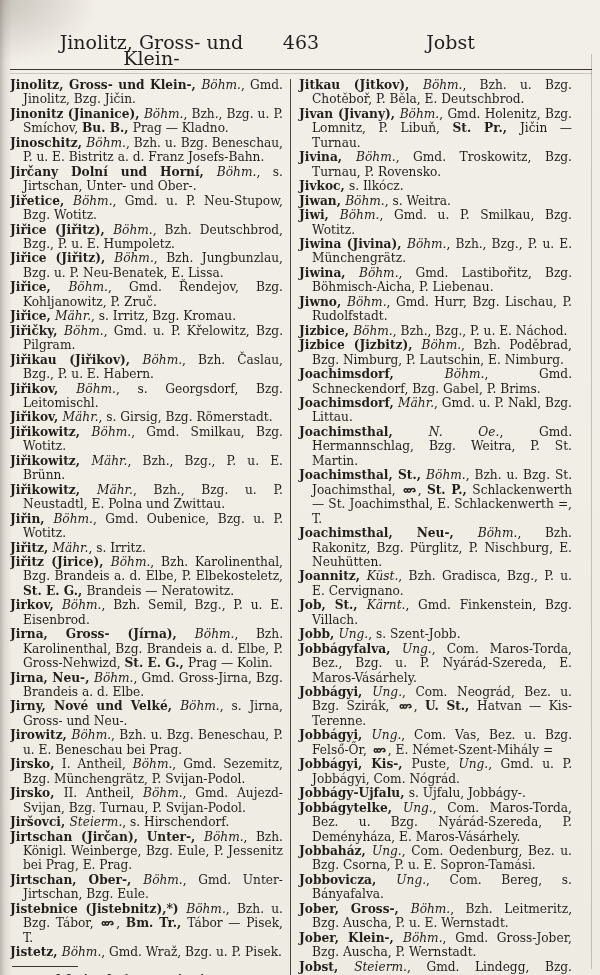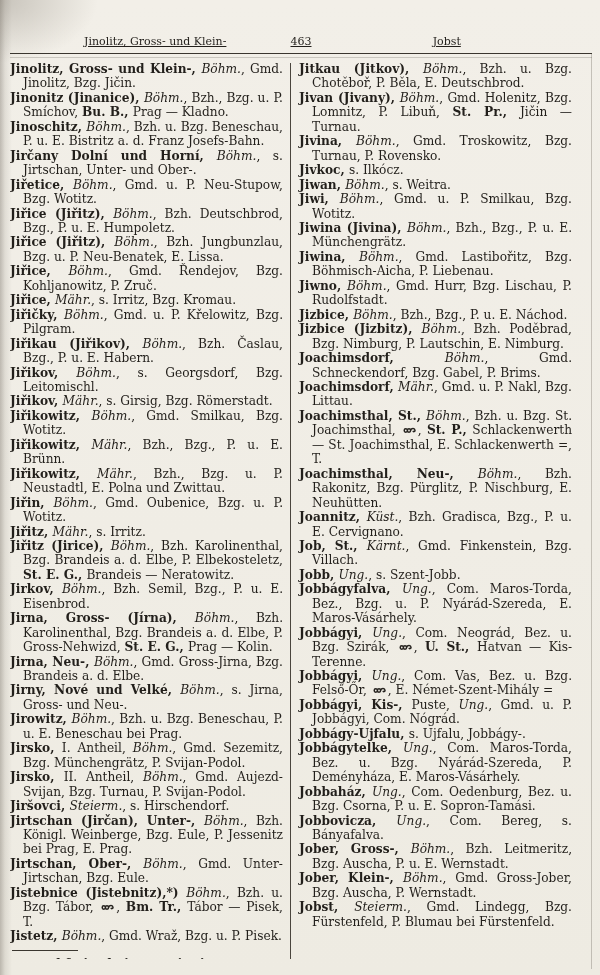--- a/index.html
+++ b/index.html
@@ -17,23 +17,22 @@
     box-sizing:border-box;
     padding:34px 8px 8px 10px;
   }
   .edge-right{
     position:absolute;top:54px;bottom:6px;right:8px;width:1px;
     background:rgba(80,72,62,.28);
   }
   .running-head{
     display:grid;grid-template-columns:1fr auto 1fr;
     align-items:baseline;
-    font-size:11px;line-height:16px;
+    font-size:19px;line-height:16px;
     padding:0 20px 3px 20px;
-    text-decoration:underline;
   }
   .running-head .lt{text-align:center;}
   .running-head .pn{text-align:center;padding:0 10px;}
   .running-head .rt{text-align:center;}
   .head-rule{
     height:3px;
     border-top:1.5px solid #3a362f;
     border-bottom:1px solid #55504740;
     margin:0 0 4px 0;
   }
@@ -133,20 +132,21 @@
         <p class="entry"><span class="s-b">Jivkoc, </span><span class="s-n">s. Ilkócz.</span></p>
         <p class="entry"><span class="s-b">Jiwan, </span><span class="s-i">Böhm.</span><span class="s-n">, s. Weitra.</span></p>
         <p class="entry"><span class="s-b">Jiwi, </span><span class="s-i">Böhm.</span><span class="s-n">, Gmd. u. P. Smilkau, Bzg. Wotitz.</span></p>
         <p class="entry"><span class="s-b">Jiwina (Jivina), </span><span class="s-i">Böhm.</span><span class="s-n">, Bzh., Bzg., P. u. E. Münchengrätz.</span></p>
         <p class="entry"><span class="s-b">Jiwina, </span><span class="s-i">Böhm.</span><span class="s-n">, Gmd. Lastibořitz, Bzg. Böhmisch-Aicha, P. Liebenau.</span></p>
         <p class="entry"><span class="s-b">Jiwno, </span><span class="s-i">Böhm.</span><span class="s-n">, Gmd. Hurr, Bzg. Lischau, P. Rudolfstadt.</span></p>
         <p class="entry"><span class="s-b">Jizbice, </span><span class="s-i">Böhm.</span><span class="s-n">, Bzh., Bzg., P. u. E. Náchod.</span></p>
         <p class="entry"><span class="s-b">Jizbice (Jizbitz), </span><span class="s-i">Böhm.</span><span class="s-n">, Bzh. Poděbrad, Bzg. Nimburg, P. Lautschin, E. Nimburg.</span></p>
         <p class="entry"><span class="s-b">Joachimsdorf, </span><span class="s-i">Böhm.</span><span class="s-n">, Gmd. Schneckendorf, Bzg. Gabel, P. Brims.</span></p>
         <p class="entry"><span class="s-b">Joachimsdorf, </span><span class="s-i">Mähr.</span><span class="s-n">, Gmd. u. P. Nakl, Bzg. Littau.</span></p>
+        <p class="entry"><span class="s-b">Joachimsthal, </span><span class="s-i">N. Oe.</span><span class="s-n">, Gmd. Hermannschlag, Bzg. Weitra, P. St. Martin.</span></p>
         <p class="entry"><span class="s-b">Joachimsthal, St., </span><span class="s-i">Böhm.</span><span class="s-n">, Bzh. u. Bzg. St. Joachimsthal, </span><svg class="posthorn" width="15" height="9" viewBox="0 0 15 9">
             <path d="M2.2 4.5 C2.2 2.2 5.4 2.2 5.4 4.5 C5.4 6.8 2.2 6.8 2.2 4.5 Z M5.4 4.5 C5.4 2.2 8.6 2.2 8.6 4.5 C8.6 6.8 5.4 6.8 5.4 4.5 Z M8.6 4.5 C9.6 1.6 12.8 2.2 13 4.2 C13.1 5.4 11.9 6 11.2 5.4" fill="none" stroke="#26231f" stroke-width="1.5" stroke-linecap="round"></path>
           </svg><span class="s-n">, </span><span class="s-b">St. P., </span><span class="s-n">Schlackenwerth — St. Joachimsthal, E. Schlackenwerth =, T.</span></p>
         <p class="entry"><span class="s-b">Joachimsthal, Neu-, </span><span class="s-i">Böhm.</span><span class="s-n">, Bzh. Rakonitz, Bzg. Pürglitz, P. Nischburg, E. Neuhütten.</span></p>
         <p class="entry"><span class="s-b">Joannitz, </span><span class="s-i">Küst.</span><span class="s-n">, Bzh. Gradisca, Bzg., P. u. E. Cervignano.</span></p>
         <p class="entry"><span class="s-b">Job, St., </span><span class="s-i">Kärnt.</span><span class="s-n">, Gmd. Finkenstein, Bzg. Villach.</span></p>
         <p class="entry"><span class="s-b">Jobb, </span><span class="s-i">Ung.</span><span class="s-n">, s. Szent-Jobb.</span></p>
         <p class="entry"><span class="s-b">Jobbágyfalva, </span><span class="s-i">Ung.</span><span class="s-n">, Com. Maros-Torda, Bez., Bzg. u. P. Nyárád-Szereda, E. Maros-Vásárhely.</span></p>
         <p class="entry"><span class="s-b">Jobbágyi, </span><span class="s-i">Ung.</span><span class="s-n">, Com. Neográd, Bez. u. Bzg. Szirák, </span><svg class="posthorn" width="15" height="9" viewBox="0 0 15 9">
             <path d="M2.2 4.5 C2.2 2.2 5.4 2.2 5.4 4.5 C5.4 6.8 2.2 6.8 2.2 4.5 Z M5.4 4.5 C5.4 2.2 8.6 2.2 8.6 4.5 C8.6 6.8 5.4 6.8 5.4 4.5 Z M8.6 4.5 C9.6 1.6 12.8 2.2 13 4.2 C13.1 5.4 11.9 6 11.2 5.4" fill="none" stroke="#26231f" stroke-width="1.5" stroke-linecap="round"></path>

